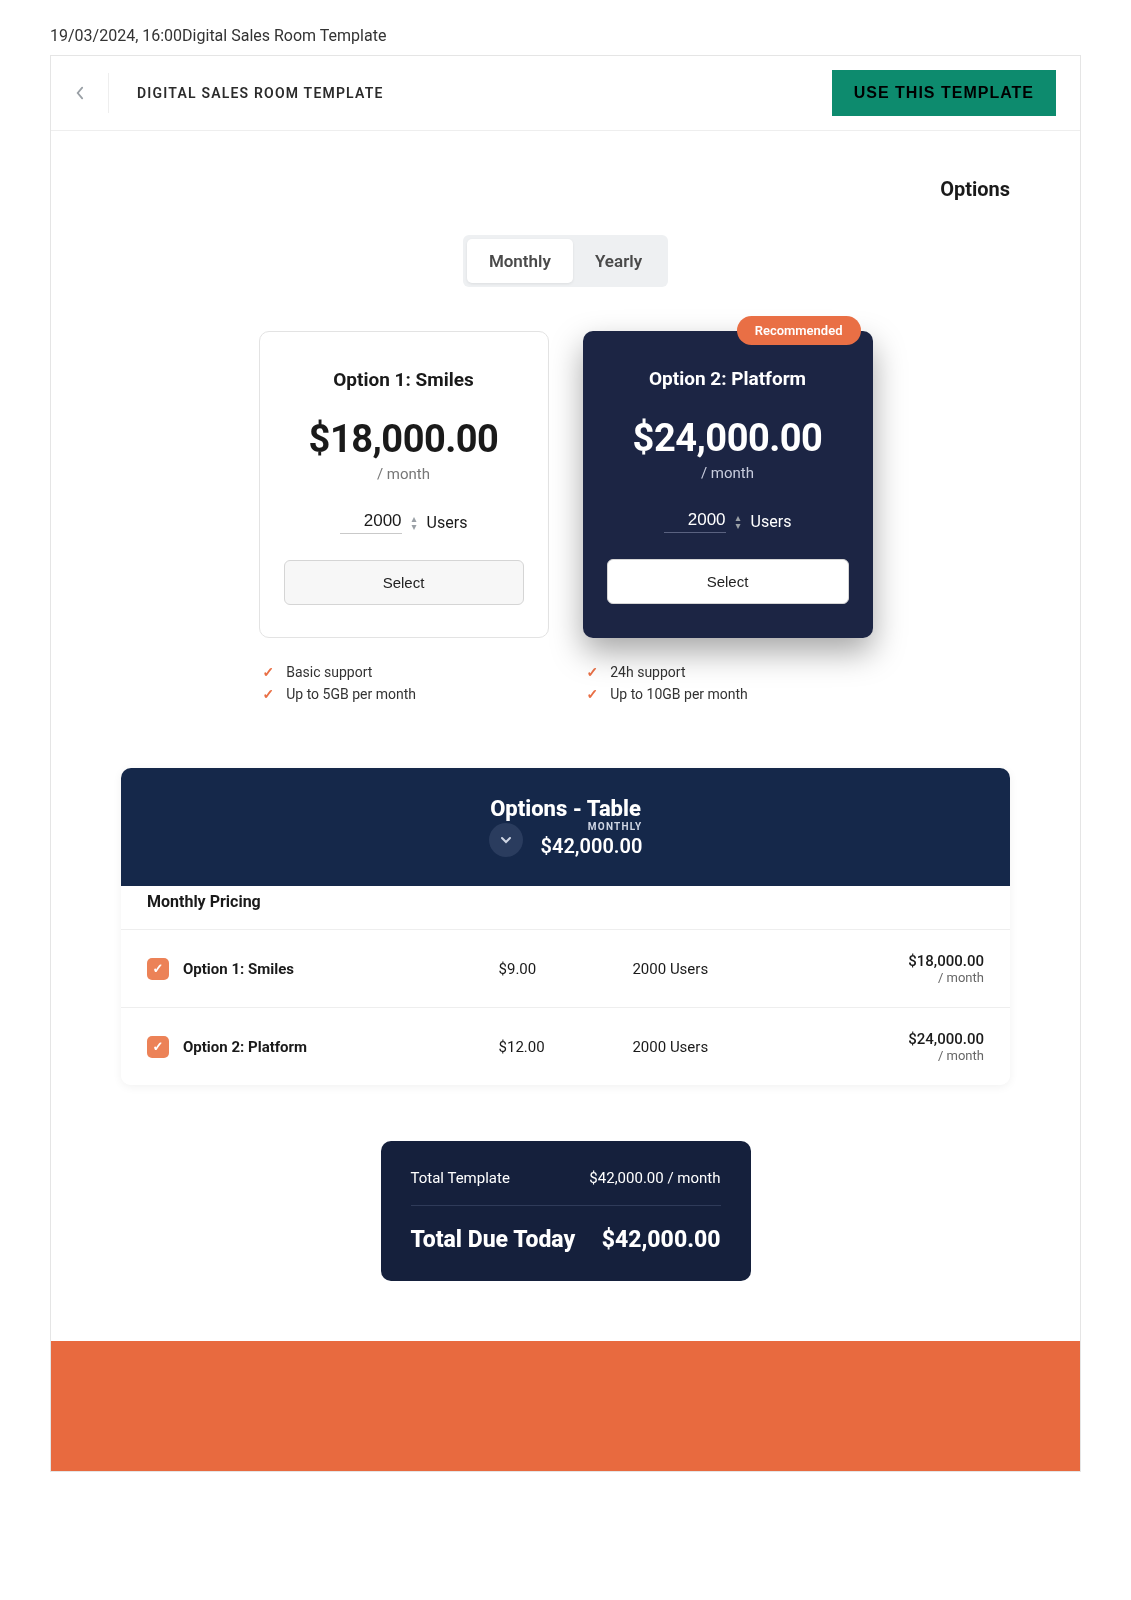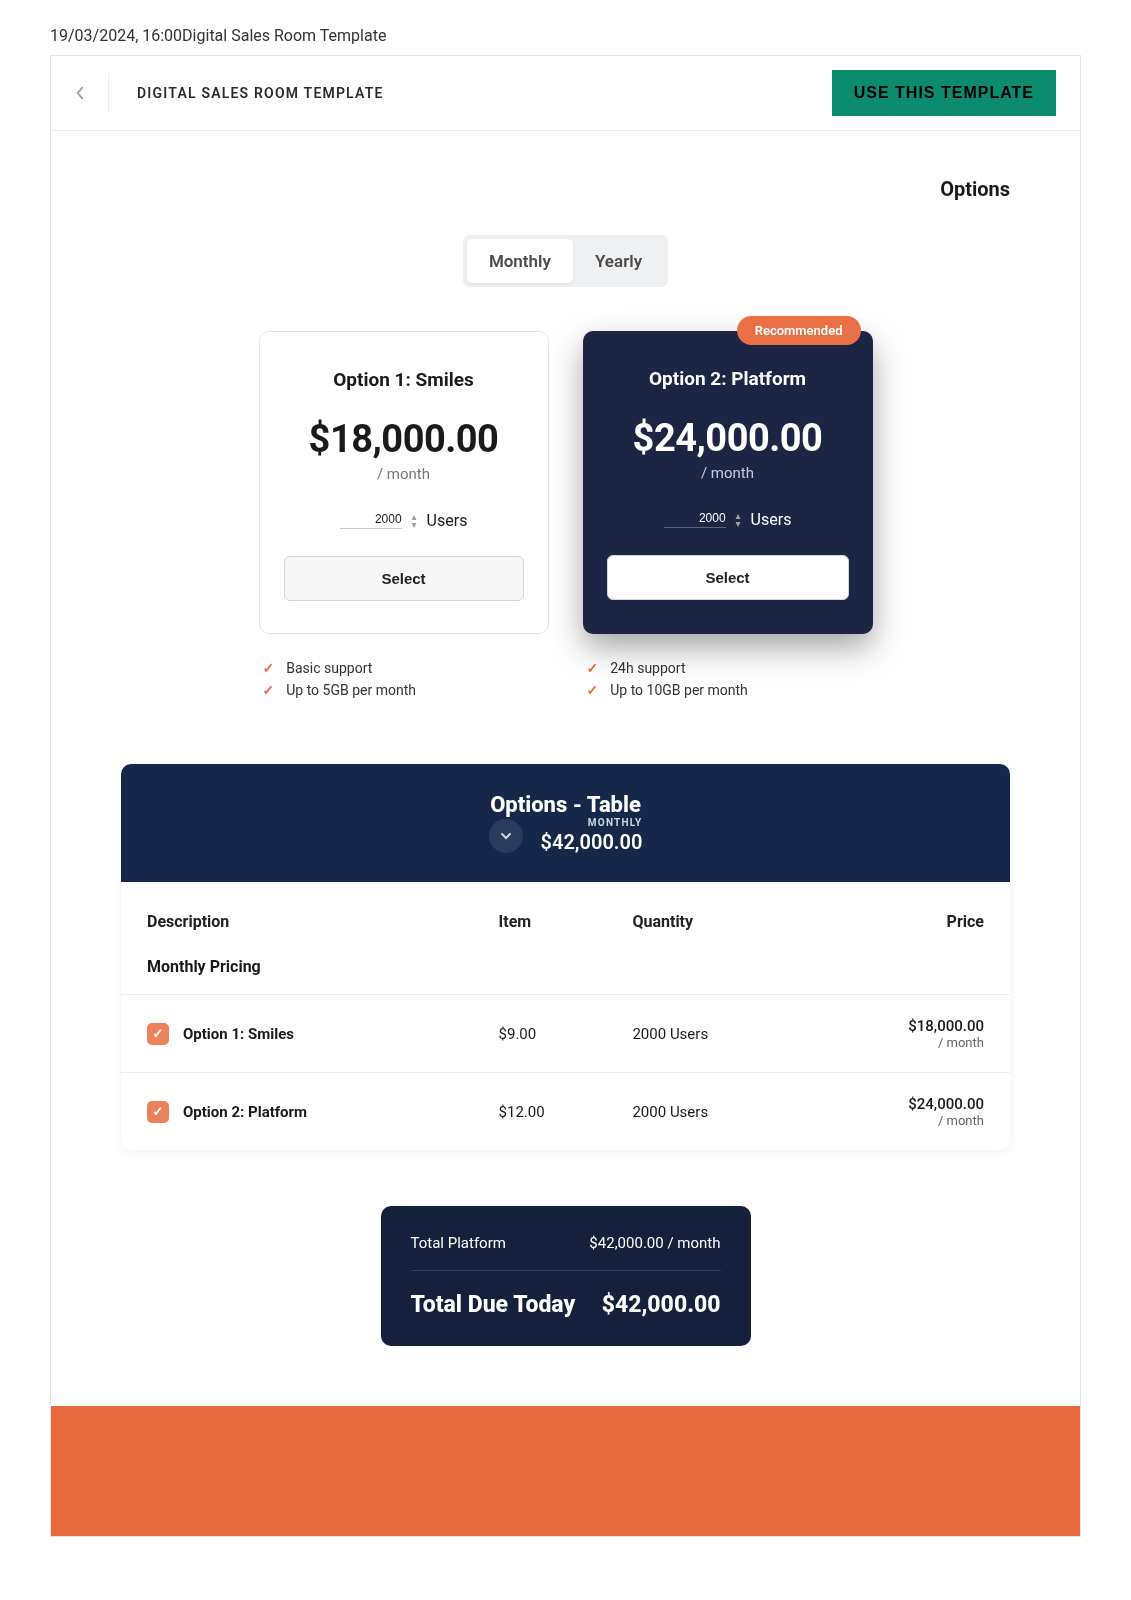--- a/index.html
+++ b/index.html
@@ -86,28 +86,28 @@
   .card h3 { font-size:19px; font-weight:700; margin-bottom:26px; }
   .card .price { font-size:38px; font-weight:700; letter-spacing:-0.5px; }
   .card .per { font-size:15px; color:#777; margin-top:4px; }
   .card.dark .per { color:#c7ccdd; }
   .user-row {
     display:flex; align-items:center; justify-content:center; gap:10px;
     margin:28px 0 26px 0; font-size:16px;
   }
   .user-input {
     width:62px; border:none; border-bottom:1px solid #c9c9c9;
-    background:transparent; text-align:right; font-size:12px; color:inherit;
+    background:transparent; text-align:right; font-size:17px; color:inherit;
     padding-bottom:2px;
   }
   .card.dark .user-input { border-bottom:1px solid #5a6280; color:#fff; }
   .stepper { display:flex; flex-direction:column; line-height:8px; font-size:10px; color:#9aa0a6; cursor:pointer; }
   .select-btn {
     width:100%; padding:13px 0; border:1px solid #d5d5d5; border-radius:6px;
-    background:#fff; font-size:15px; font-weight:700; cursor:pointer; color:#222;
+    background:#fff; font-size:15px; font-weight:400; cursor:pointer; color:#222;
   }
   .card:not(.dark) .select-btn { background:#f7f7f7; }
   .features { display:flex; justify-content:center; gap:34px; margin-bottom:60px; }
   .feature-col { width:290px; padding-left:4px; }
   .feature-item { display:flex; align-items:center; gap:12px; font-size:14px; color:#333; margin-bottom:6px; }
   .check { color:#e96f45; font-weight:700; }
 
   .table-card { border-radius:10px; overflow:hidden; box-shadow:0 2px 10px rgba(0,0,0,0.06); margin-bottom:56px; }
   .table-head {
     background:#15284a; color:#fff; padding:28px 26px;
@@ -253,26 +253,20 @@
                 <path d="M2 2 L6 6 L10 2" stroke="#cfd6e4" stroke-width="2" fill="none" stroke-linecap="round"></path>
               </svg>
           </div>
           <div class="thr-price-block">
             <div class="thr-label">MONTHLY</div>
             <div class="thr-amount">$42,000.00</div>
           </div>
         </div>
       </div>
       <div class="table-body">
-        <div class="tb-row tb-header">
-          <div class="col-desc">Description</div>
-          <div class="col-item">Item</div>
-          <div class="col-qty">Quantity</div>
-          <div class="col-price">Price</div>
-        </div>
         <div class="tb-subhead">Monthly Pricing</div>
 
         <div class="tb-row tb-data">
           <div class="col-desc desc-wrap">
             <span class="chk">✓</span>
             <span>Option 1: Smiles</span>
           </div>
           <div class="col-item">$9.00</div>
           <div class="col-qty">2000  Users</div>
           <div class="col-price price-cell">
@@ -291,21 +285,21 @@
           <div class="col-price price-cell">
             <div class="amt">$24,000.00</div>
             <div class="per2">/ month</div>
           </div>
         </div>
       </div>
     </div>
 
     <div class="totals">
       <div class="totals-row">
-        <span>Total Platform</span>
+        <span>Total Template</span>
         <span>$42,000.00 / month</span>
       </div>
       <hr class="totals-divider">
       <div class="totals-row big">
         <span>Total Due Today</span>
         <span>$42,000.00</span>
       </div>
     </div>
   </div>
 

